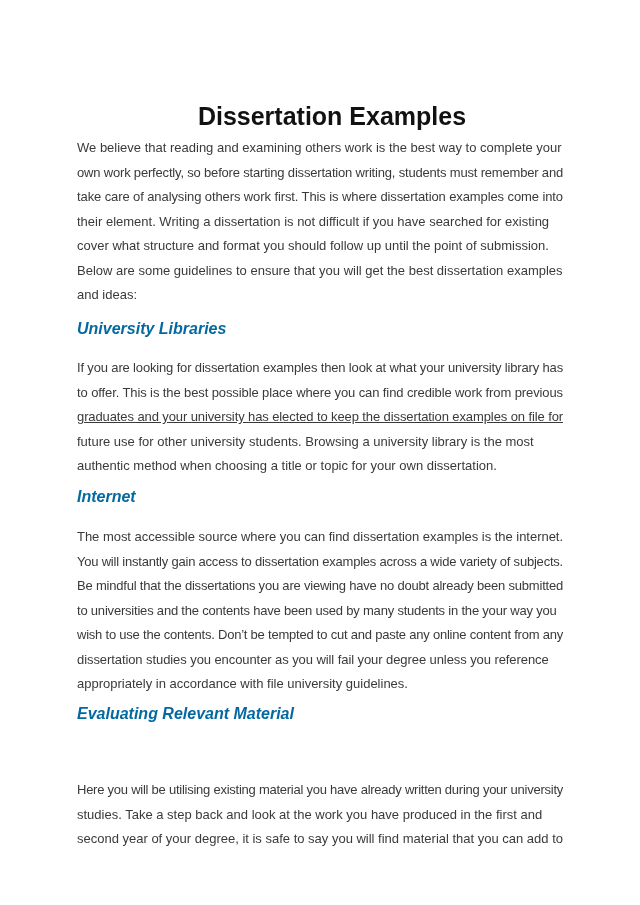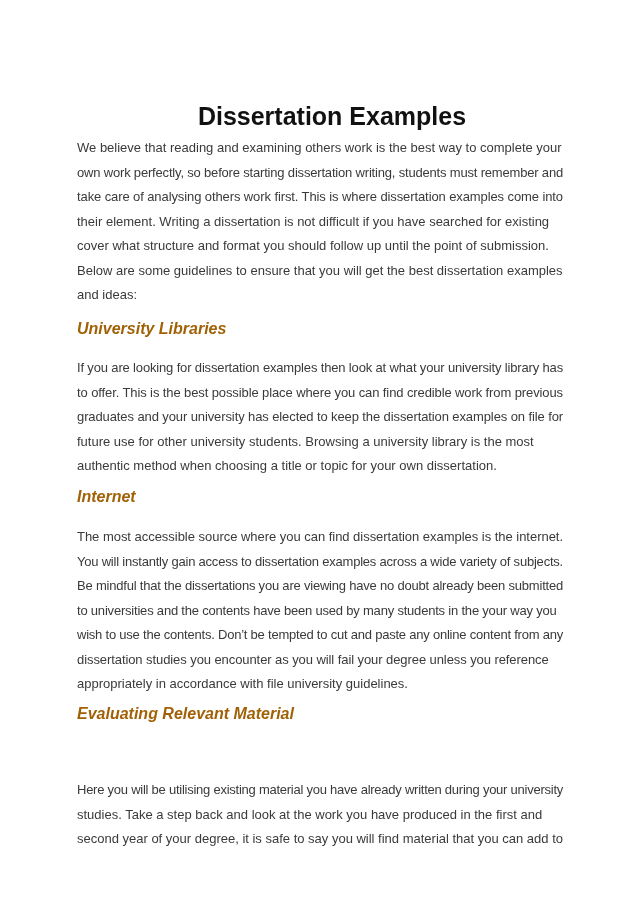--- a/index.html
+++ b/index.html
@@ -13,21 +13,21 @@
     .para { position: absolute; left: 77px; width: 486px; margin: 0; }
     .line {
       display: block; height: 24.5px; line-height: 24.5px;
       font-family: "Liberation Sans", sans-serif; font-size: 13px; color: #3a3a3a;
       text-align: justify; text-align-last: justify; white-space: nowrap;
     }
     .line.last { text-align-last: left; }
     .heading {
       position: absolute; left: 77px; margin: 0;
       font-family: "Liberation Sans", sans-serif; font-weight: bold; font-style: italic;
-      font-size: 16px; color: #a16207; line-height: 20px;
+      font-size: 16px; color: #0369a1; line-height: 20px;
     }
   </style>
 </head>
 <body>
 
 <div class="page">
   <h1 class="title">Dissertation Examples</h1>
 
   <div class="para" style="top:136px;">
     <div class="line" style="white-space: nowrap; text-align-last: left; text-align: left;">We believe that reading and examining others work is the best way to complete your</div>
@@ -36,21 +36,21 @@
     <div class="line" style="white-space: nowrap; text-align-last: left; text-align: left;">their element. Writing a dissertation is not difficult if you have searched for existing</div>
     <div class="line" style="white-space: nowrap; text-align-last: left; text-align: left;">cover what structure and format you should follow up until the point of submission.</div>
     <div class="line" style="white-space: nowrap; text-align-last: left; text-align: left;">Below are some guidelines to ensure that you will get the best dissertation examples</div>
     <div class="line last">and ideas:</div>
   </div>
 
   <h2 class="heading" style="top:319px;">University Libraries</h2>
   <div class="para" style="top:356px;">
     <div class="line" style="white-space: nowrap; letter-spacing: -0.155903px; text-align-last: left; text-align: left;">If you are looking for dissertation examples then look at what your university library has</div>
     <div class="line" style="white-space: nowrap; letter-spacing: -0.104759px; text-align-last: left; text-align: left;">to offer. This is the best possible place where you can find credible work from previous</div>
-    <div class="line" style="white-space: nowrap; letter-spacing: -0.103628px; text-align-last: left; text-align: right;">graduates and your university has elected to keep the dissertation examples on file for</div>
+    <div class="line" style="white-space: nowrap; letter-spacing: -0.103628px; text-align-last: left; text-align: right; text-decoration: underline;">graduates and your university has elected to keep the dissertation examples on file for</div>
     <div class="line" style="white-space: nowrap; text-align-last: left; text-align: left;">future use for other university students. Browsing a university library is the most</div>
     <div class="line last">authentic method when choosing a title or topic for your own dissertation.</div>
   </div>
 
   <h2 class="heading" style="top:487px;font-style:italic;">Internet</h2>
   <div class="para" style="top:525px;">
     <div class="line" style="white-space: nowrap; letter-spacing: -0.0293899px; text-align-last: left; text-align: left;">The most accessible source where you can find dissertation examples is the internet.</div>
     <div class="line" style="white-space: nowrap; letter-spacing: -0.214757px; text-align-last: left; text-align: left;">You will instantly gain access to dissertation examples across a wide variety of subjects.</div>
     <div class="line" style="white-space: nowrap; letter-spacing: -0.20585px; text-align-last: left; text-align: left;">Be mindful that the dissertations you are viewing have no doubt already been submitted</div>
     <div class="line" style="white-space: nowrap; letter-spacing: -0.202195px; text-align-last: left; text-align: left;">to universities and the contents have been used by many students in the your way you</div>

